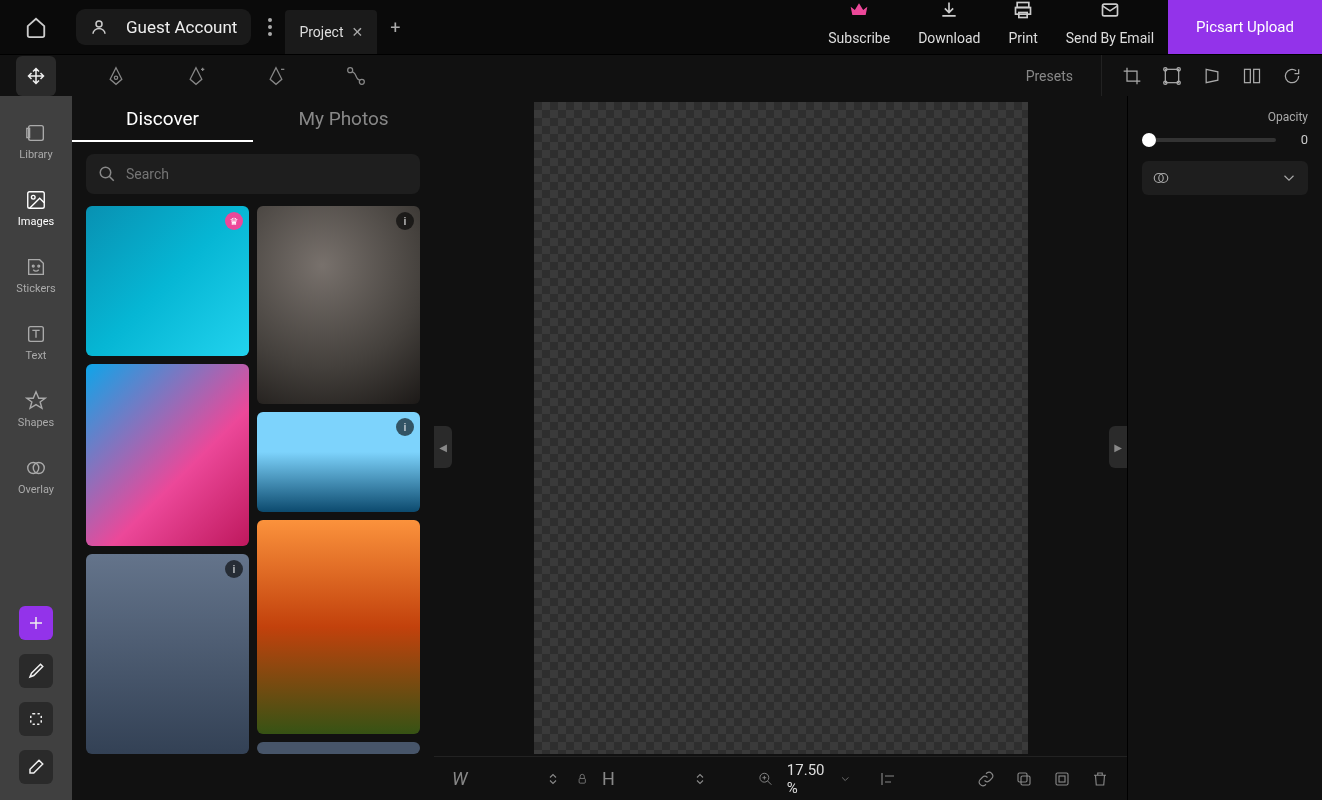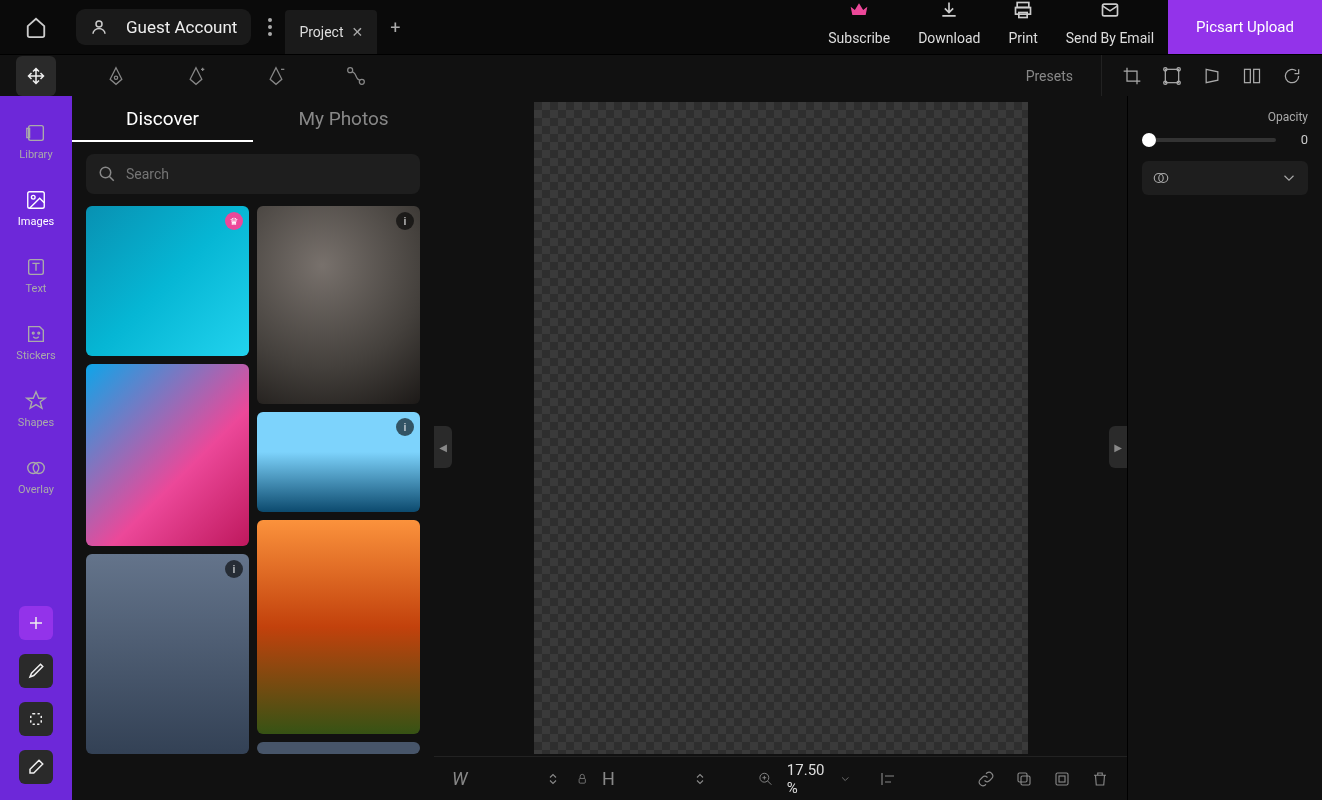--- a/index.html
+++ b/index.html
@@ -29,21 +29,21 @@
 .pen-tools { display:flex; gap:60px; padding-left:34px; }
 .pen-tools svg { width:20px; height:20px; stroke:#888; fill:none; stroke-width:1.5; }
 .presets { margin-left:auto; display:flex; align-items:center; gap:8px; padding-right:20px; color:#888; font-size:14px; }
 .canvas-tools { display:flex; gap:20px; padding:0 20px; border-left:1px solid #222; height:42px; align-items:center; }
 .canvas-tools svg { width:20px; height:20px; stroke:#aaa; fill:none; stroke-width:1.5; }
 
 
 .main { display:flex; height:704px; }
 
 
-.rail { width:72px; background:#6d28d9; display:flex; flex-direction:column; align-items:center; padding-top:16px; gap:8px; }
+.rail { width:72px; background:#404040; display:flex; flex-direction:column; align-items:center; padding-top:16px; gap:8px; }
 .rail-item { width:72px; display:flex; flex-direction:column; align-items:center; gap:4px; padding:10px 0; font-size:11px; color:#aaa; }
 .rail-item.active { color:#fff; }
 .rail-item svg { width:22px; height:22px; stroke:#aaa; fill:none; stroke-width:1.5; }
 .rail-item.active svg { stroke:#fff; }
 .rail-bottom { margin-top:auto; padding-bottom:16px; display:flex; flex-direction:column; gap:14px; align-items:center; }
 .rail-btn { width:34px; height:34px; border-radius:6px; display:flex; align-items:center; justify-content:center; }
 .rail-btn.purple { background:#9333ea; }
 .rail-btn.dark { background:#2a2a2a; }
 .rail-btn svg { width:18px; height:18px; stroke:#eee; fill:none; stroke-width:2; }
 
@@ -228,33 +228,33 @@
     <div class="rail-item active">
       <svg viewBox="0 0 24 24">
           <rect x="3" y="3" width="18" height="18" rx="2"></rect>
           <circle cx="9" cy="9" r="2"></circle>
           <path d="M21 15l-5-5-11 11"></path>
         </svg>
       <span>Images</span>
     </div>
     <div class="rail-item">
       <svg viewBox="0 0 24 24">
-          <rect x="4" y="4" width="16" height="16" rx="2"></rect>
-          <path d="M8 8h8M12 8v8"></path>
-        </svg>
-      <span>Text</span>
-    </div>
-    <div class="rail-item">
-      <svg viewBox="0 0 24 24">
           <path d="M4 4h12l4 4v12H4z"></path>
           <circle cx="9" cy="11" r="1"></circle>
           <circle cx="15" cy="11" r="1"></circle>
           <path d="M9 15c1 1 2 1.5 3 1.5s2-.5 3-1.5"></path>
         </svg>
       <span>Stickers</span>
+    </div>
+    <div class="rail-item">
+      <svg viewBox="0 0 24 24">
+          <rect x="4" y="4" width="16" height="16" rx="2"></rect>
+          <path d="M8 8h8M12 8v8"></path>
+        </svg>
+      <span>Text</span>
     </div>
     <div class="rail-item">
       <svg viewBox="0 0 24 24">
           <path d="M12 2l3 7h7l-5.5 4 2 7L12 16l-6.5 4 2-7L2 9h7z"></path>
         </svg>
       <span>Shapes</span>
     </div>
     <div class="rail-item">
       <svg viewBox="0 0 24 24">
           <circle cx="9" cy="12" r="6"></circle>

